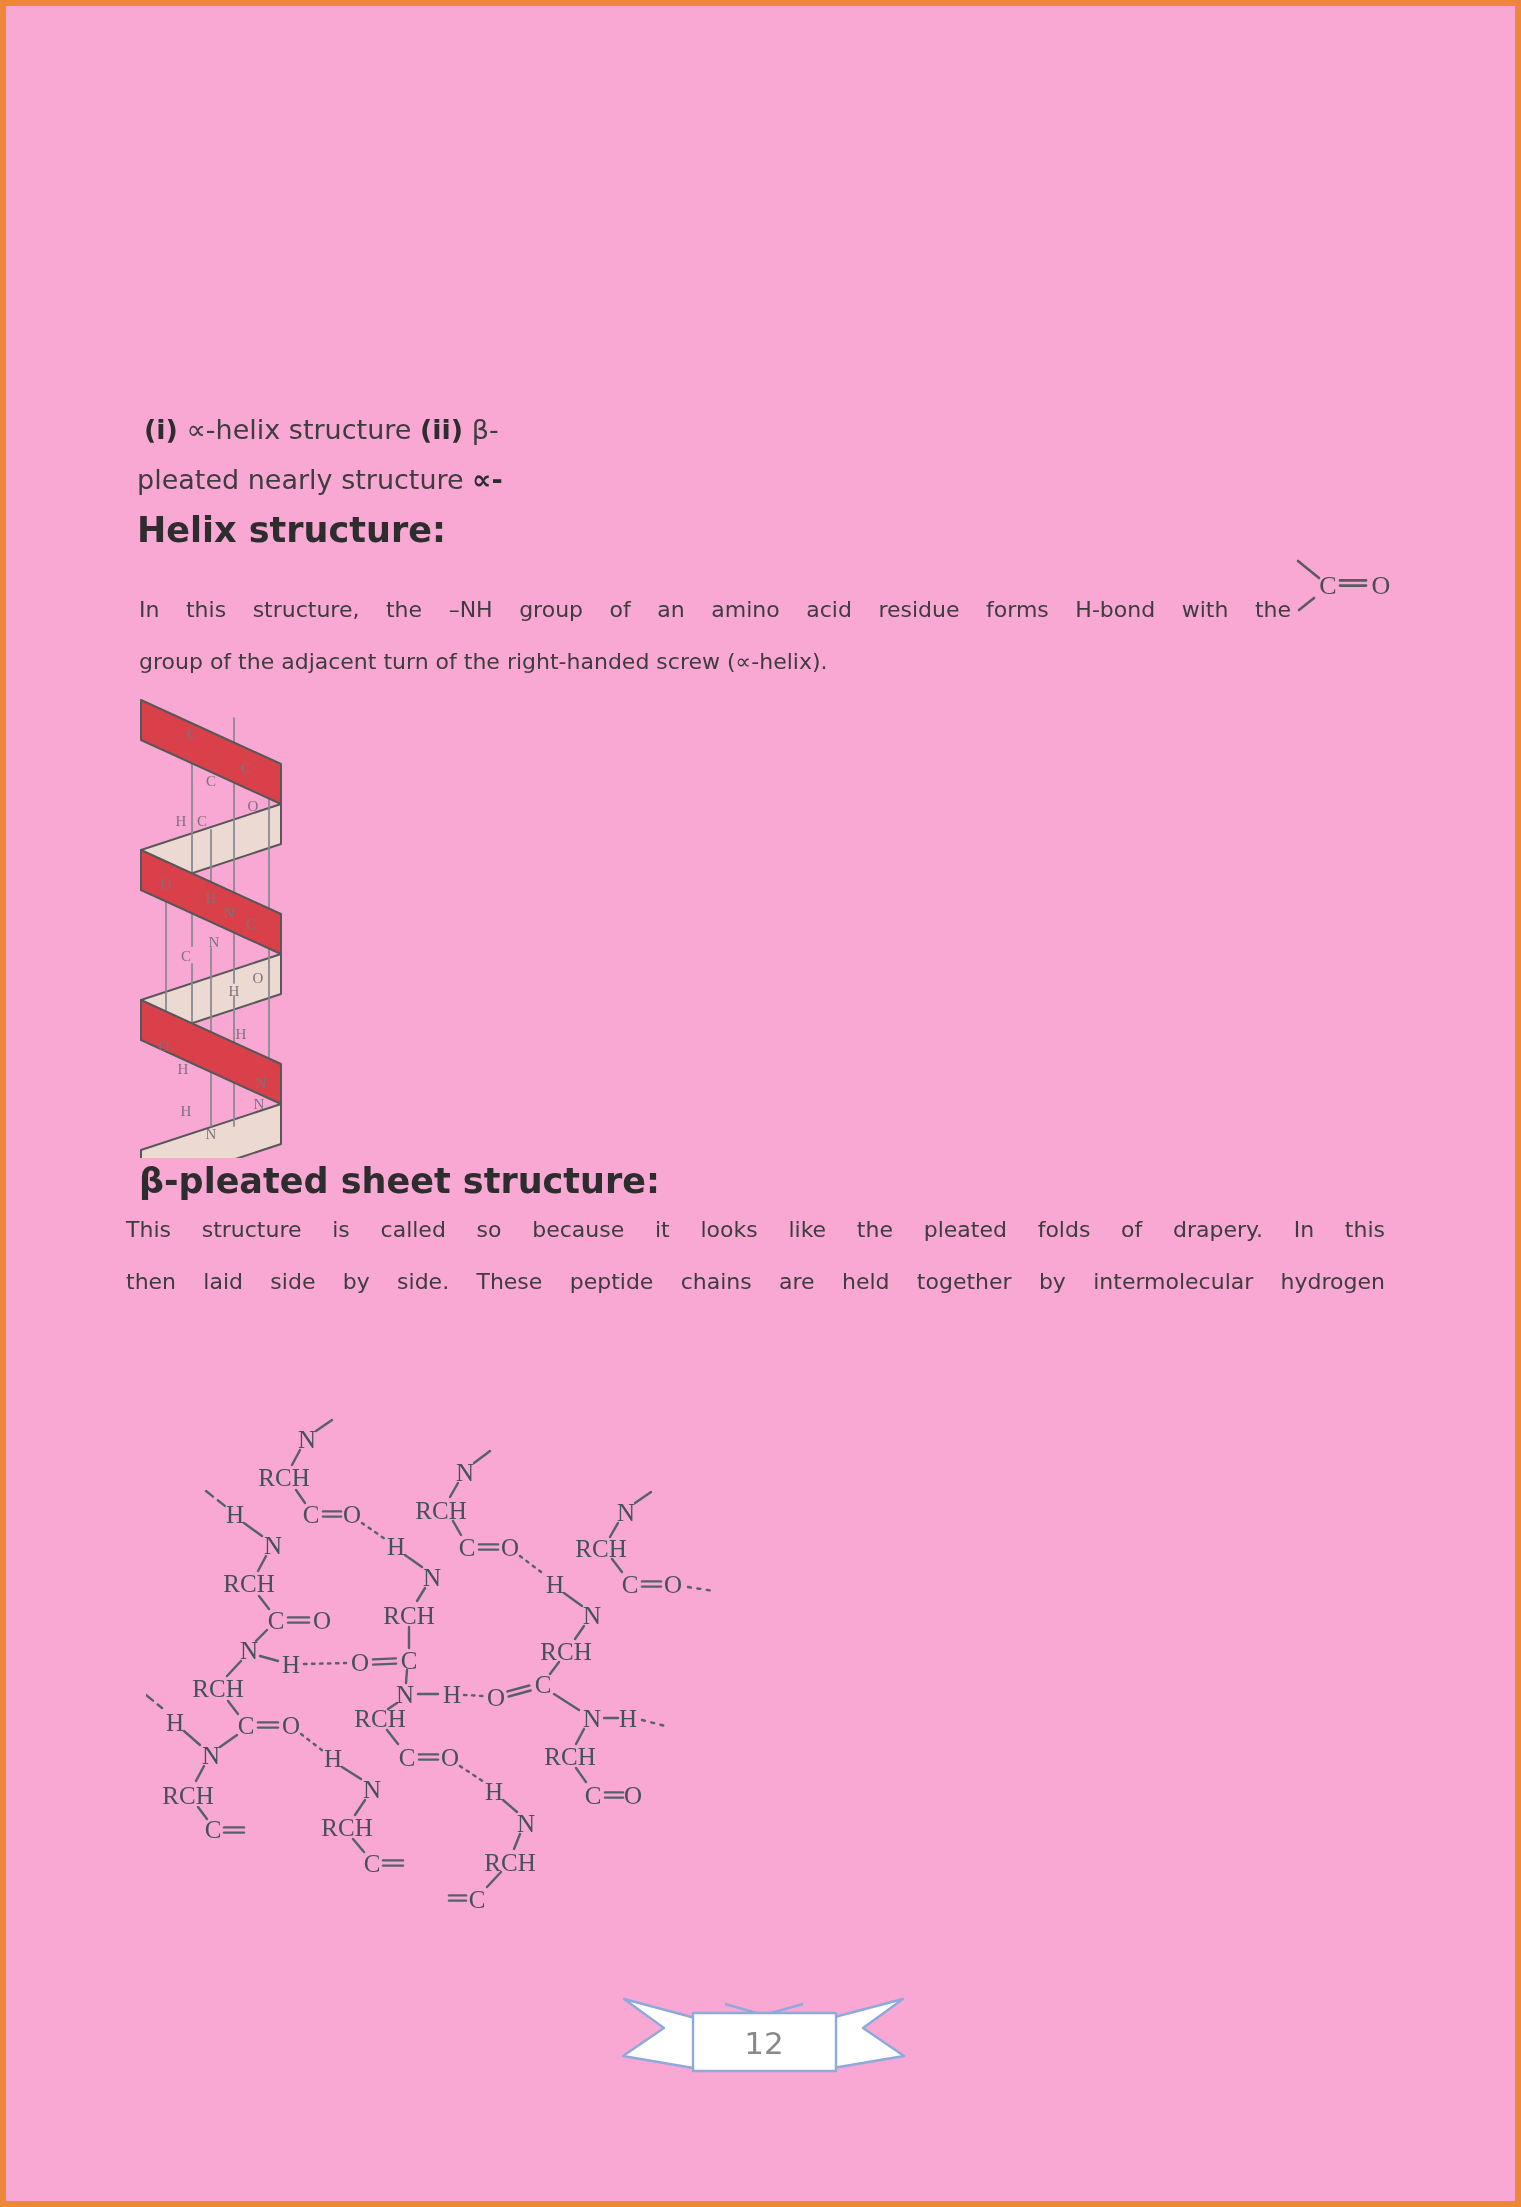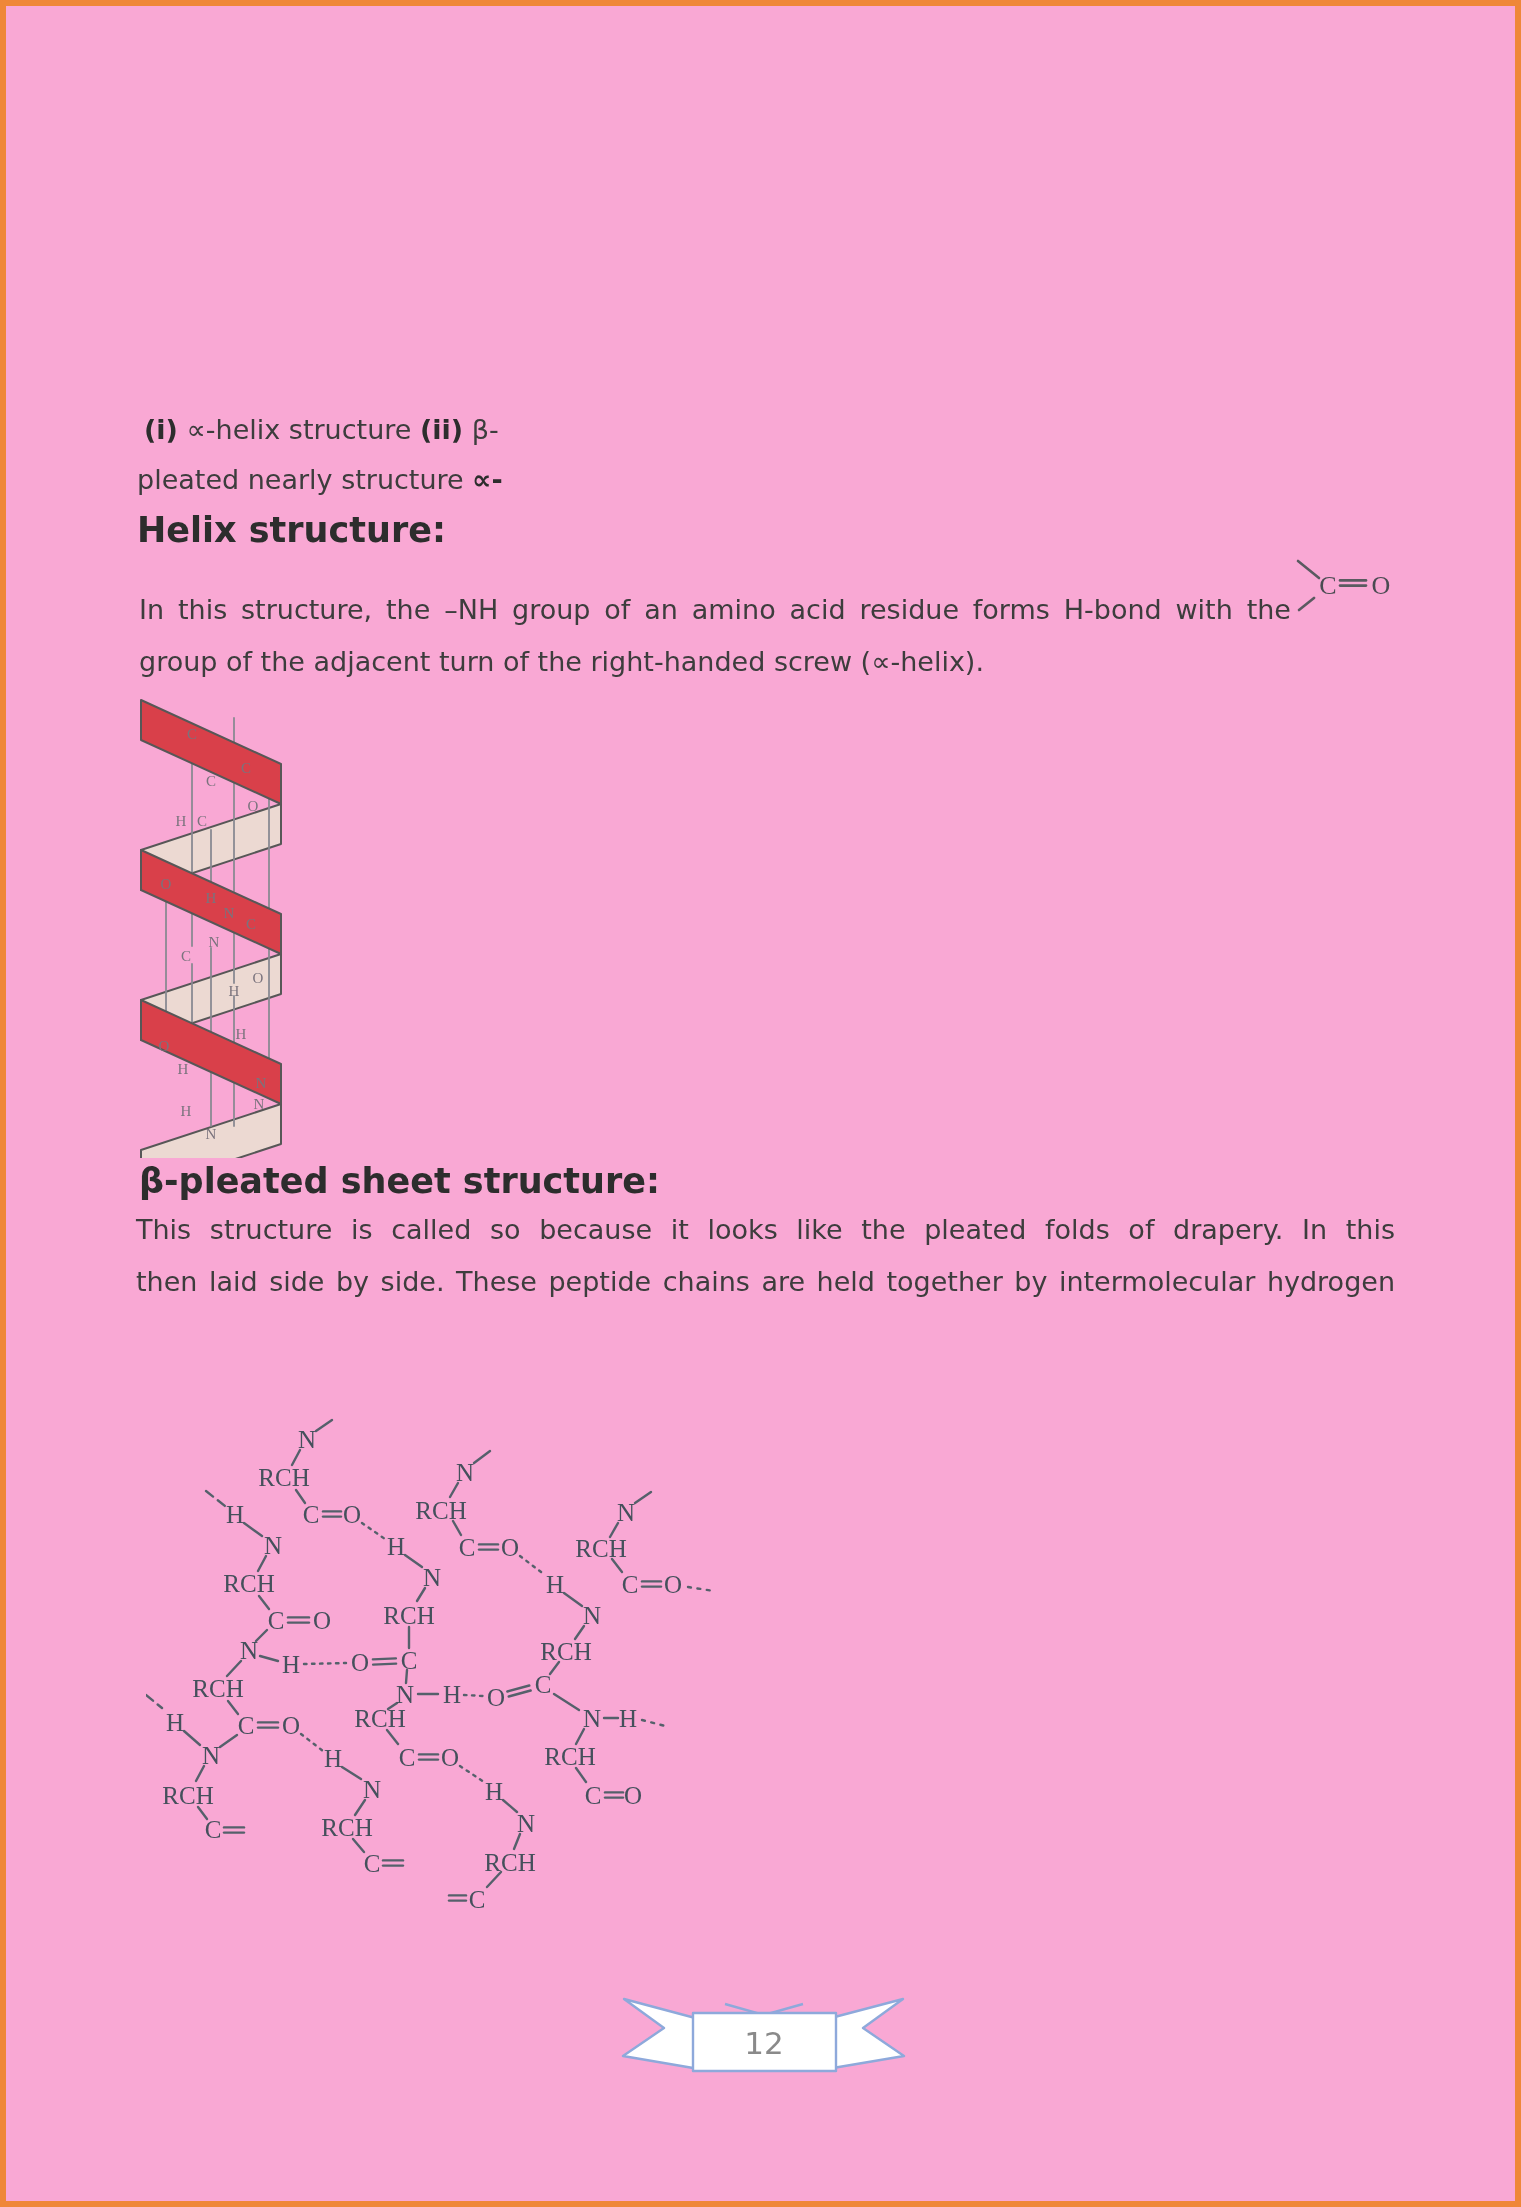--- a/index.html
+++ b/index.html
@@ -2,21 +2,21 @@
 <html><head>
 <meta charset="utf-8">
 <style>
   html,body{margin:0;padding:0;background:#ffffff;}
   .page{
     position:relative;width:1521px;height:2207px;box-sizing:border-box;
     border:6px solid #ef8738;background:#f9a8d4;overflow:hidden;
     font-family:"DejaVu Sans","Liberation Sans",sans-serif;color:#3d3d3d;
   }
   .abs{position:absolute;}
-  .body-text{font-size:27px;line-height:52px;}
+  .body-text{font-size:22px;line-height:52px;}
   .intro{font-size:27px;line-height:50px;}
   .jline{text-align:justify;text-align-last:justify;}
   b{color:#2d2d2d;}
   .heading{font-weight:700;color:#2d2d2d;font-size:35px;}
   svg.diagram text{
     font-family:"Liberation Serif","DejaVu Serif",serif;
     text-anchor:middle;dominant-baseline:central;
   }
   svg.diagram line{stroke-linecap:round;fill:none;}
   #beta-svg text{font-size:25px;fill:#45505c;}
@@ -106,21 +106,21 @@
         <text x="54" y="391">H</text>
         <text x="132" y="405">N</text>
         <text x="130" y="426">N</text>
         <text x="57" y="433">H</text>
         <text x="82" y="456">N</text>
       </g>
   </svg>
 
   <div class="abs heading" style="left:133px;top:1155px;text-align:center;">β-pleated sheet structure:</div>
 
-  <div class="abs body-text" style="left:130px;top:1198px;width:1259px;">
+  <div class="abs body-text" style="left:120px;top:1198px;width:1259px;">
     <div class="jline">This structure is called so because it looks like the pleated folds of drapery. In this</div>
     <div class="jline">then laid side by side. These peptide chains are held together by intermolecular hydrogen</div>
   </div>
 
   <svg id="beta-svg" class="abs diagram" style="left:140px;top:1405px;" width="585" height="510" viewBox="0 0 585 510">
       <line x1="170" y1="20" x2="186" y2="9"></line>
       <line x1="154" y1="39" x2="146" y2="54"></line>
       <line x1="150" y1="79" x2="159" y2="92"></line>
       <line x1="177" y1="105.6" x2="195" y2="105.6"></line>
       <line x1="177" y1="100.4" x2="195" y2="100.4"></line>

